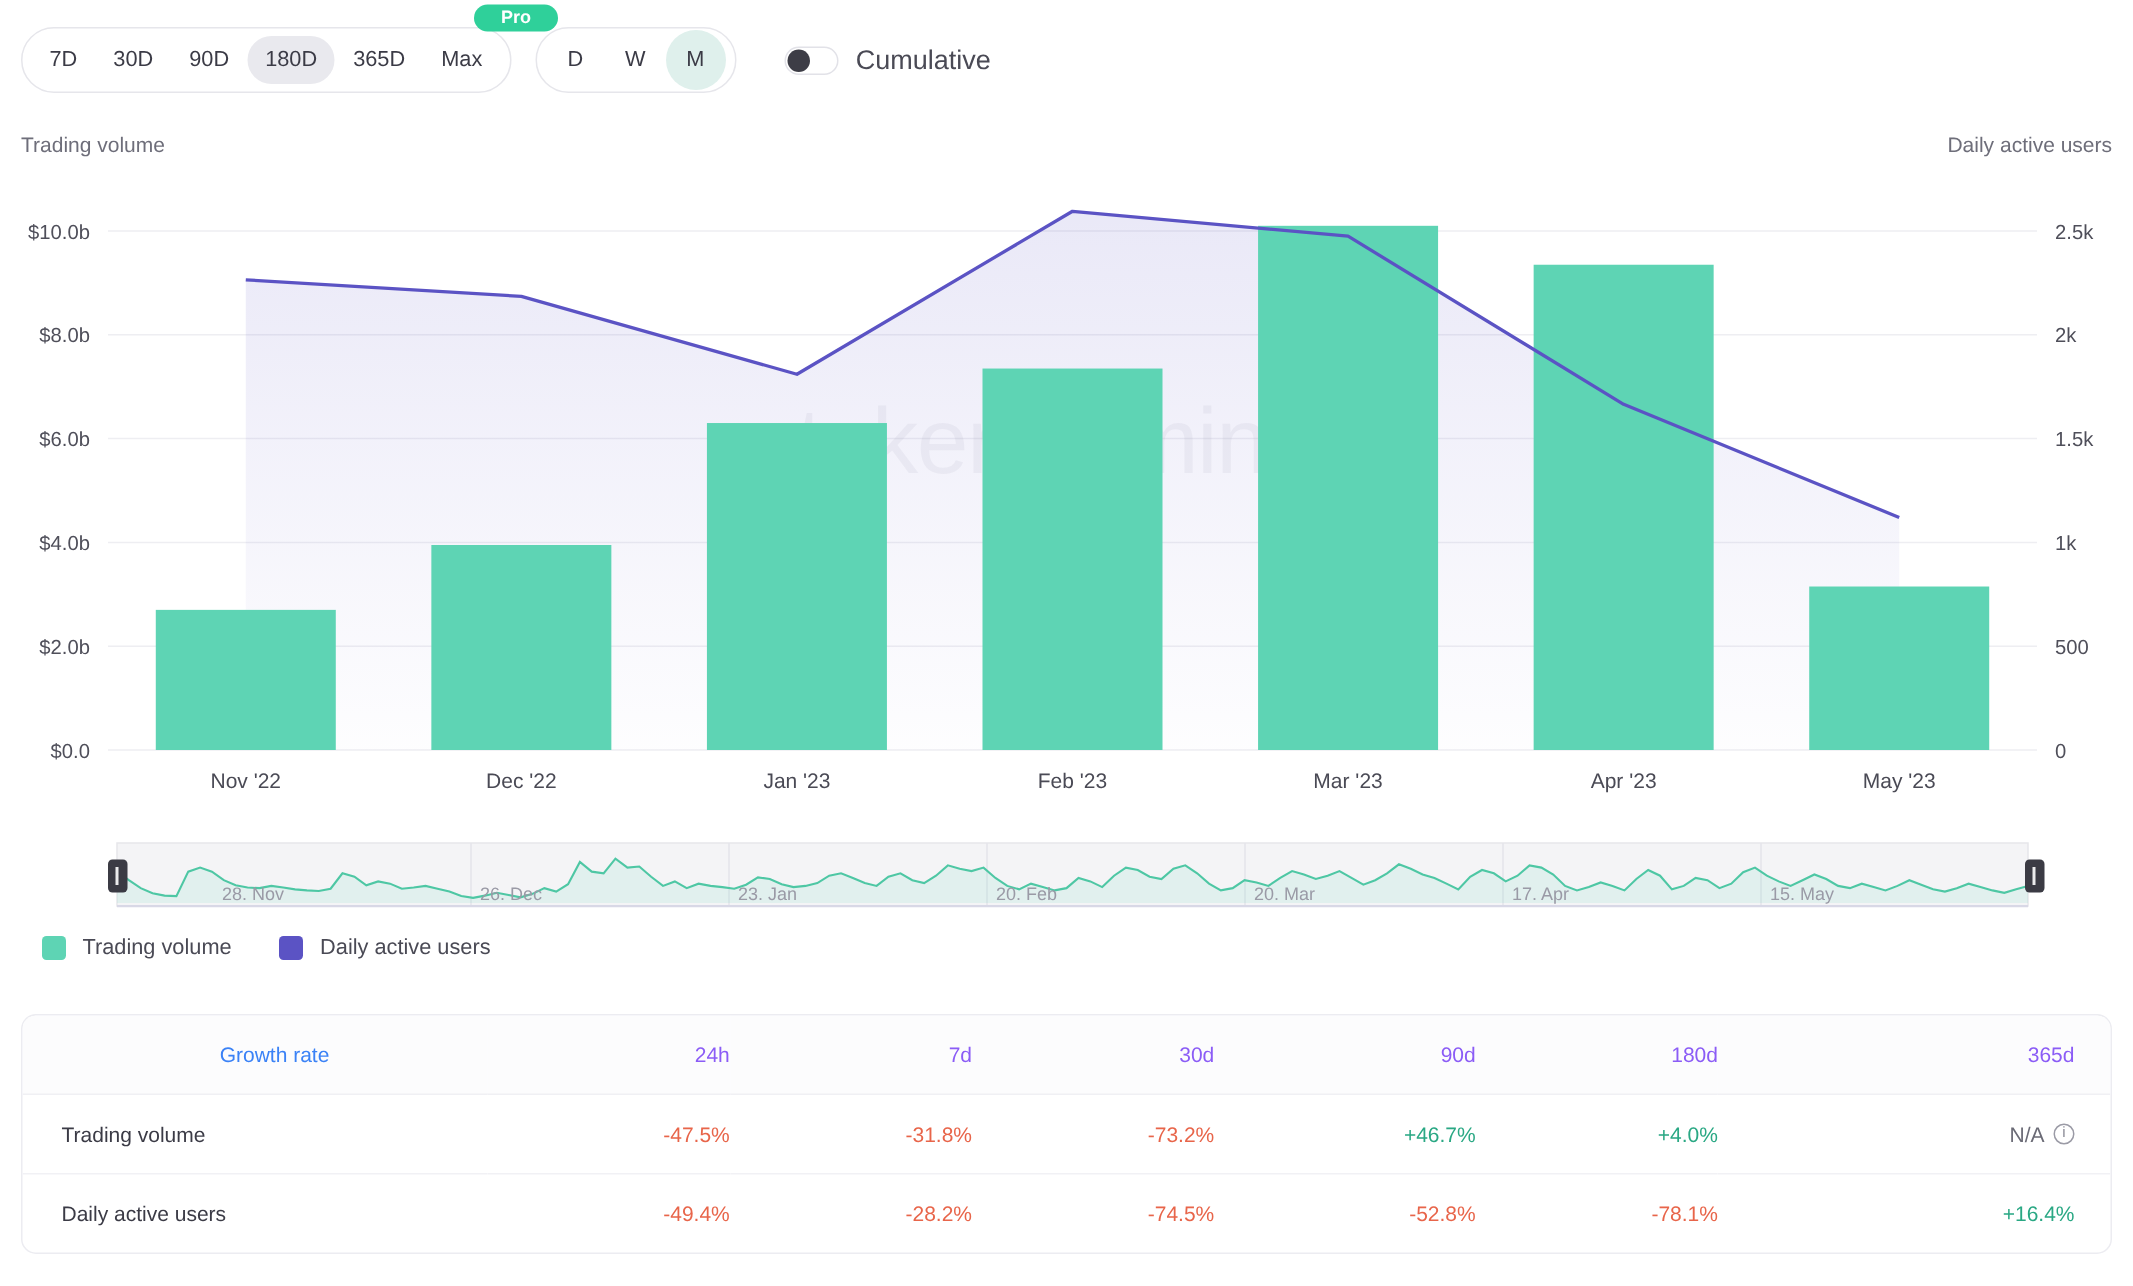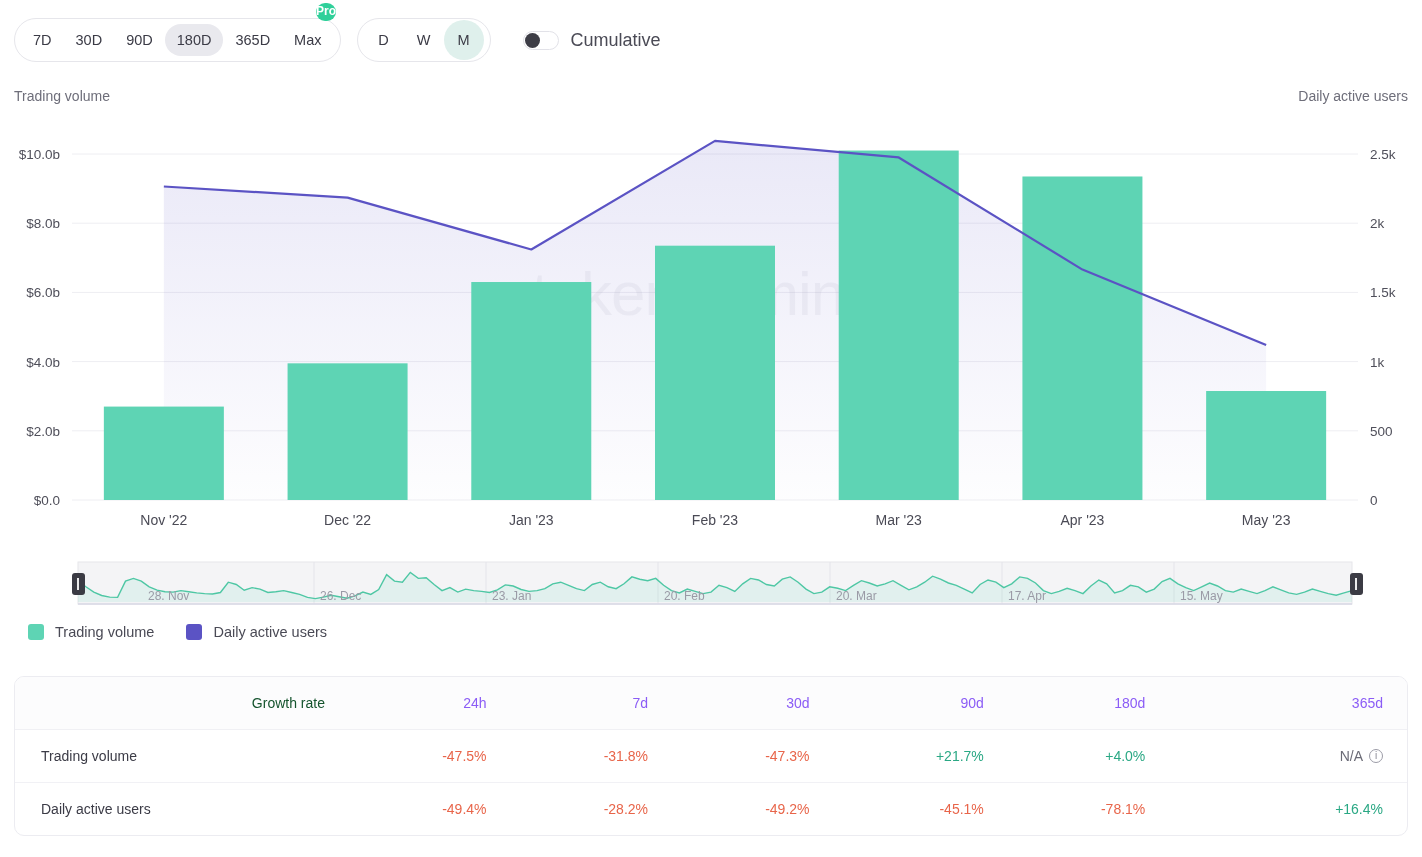--- a/index.html
+++ b/index.html
@@ -49,21 +49,21 @@
   .gran-group { margin-right: 0; }
 
   .pro-badge {
     position: absolute;
     left: 316px; top: 3px;
     background: #2fd09a;
     color: #ffffff;
     font-size: 12px;
     font-weight: 700;
     border-radius: 10px;
-    padding: 2px 0 3px;
+    padding: 2px 18px 3px;
     line-height: 1.1;
     z-index: 5;
   }
 
   .cumulative-wrap {
     display: flex; align-items: center;
     margin-left: 32px;
     cursor: pointer;
   }
   .toggle {
@@ -175,21 +175,21 @@
   table { width: 100%; border-collapse: collapse; }
   thead th {
     font-size: 14px;
     font-weight: 400;
     color: #8b5cf6;
     padding: 18px 0;
     text-align: right;
     border-bottom: 1px solid #f0f0f4;
     background: #fcfcfd;
   }
-  thead th:first-child { text-align: right; padding-left: 26px; color: #14532d; }
+  thead th:first-child { text-align: center; padding-left: 26px; color: #3b82f6; }
   thead th:last-child { padding-right: 24px; }
   tbody td {
     font-size: 14px;
     padding: 18px 0;
     text-align: right;
     border-bottom: 1px solid #f1f1f5;
     color: #3b3b46;
   }
   tbody tr:last-child td { border-bottom: none; }
   tbody td:first-child { text-align: left; padding-left: 26px; }
@@ -358,31 +358,31 @@
             <th>90d</th>
             <th>180d</th>
             <th>365d</th>
           </tr>
         </thead>
       <tbody id="tbody">
           <tr>
             <td>Trading volume</td>
             <td class="neg">-47.5%</td>
             <td class="neg">-31.8%</td>
-            <td class="neg">-47.3%</td>
-            <td class="pos">+21.7%</td>
+            <td class="neg">-73.2%</td>
+            <td class="pos">+46.7%</td>
             <td class="pos">+4.0%</td>
             <td><span class="na">N/A<span class="info-icon">i</span></span></td>
           </tr>
           <tr>
             <td>Daily active users</td>
             <td class="neg">-49.4%</td>
             <td class="neg">-28.2%</td>
-            <td class="neg">-49.2%</td>
-            <td class="neg">-45.1%</td>
+            <td class="neg">-74.5%</td>
+            <td class="neg">-52.8%</td>
             <td class="neg">-78.1%</td>
             <td class="pos">+16.4%</td>
           </tr>
         </tbody>
     </table>
   </div>
 
 </div>
 
 </body></html>

